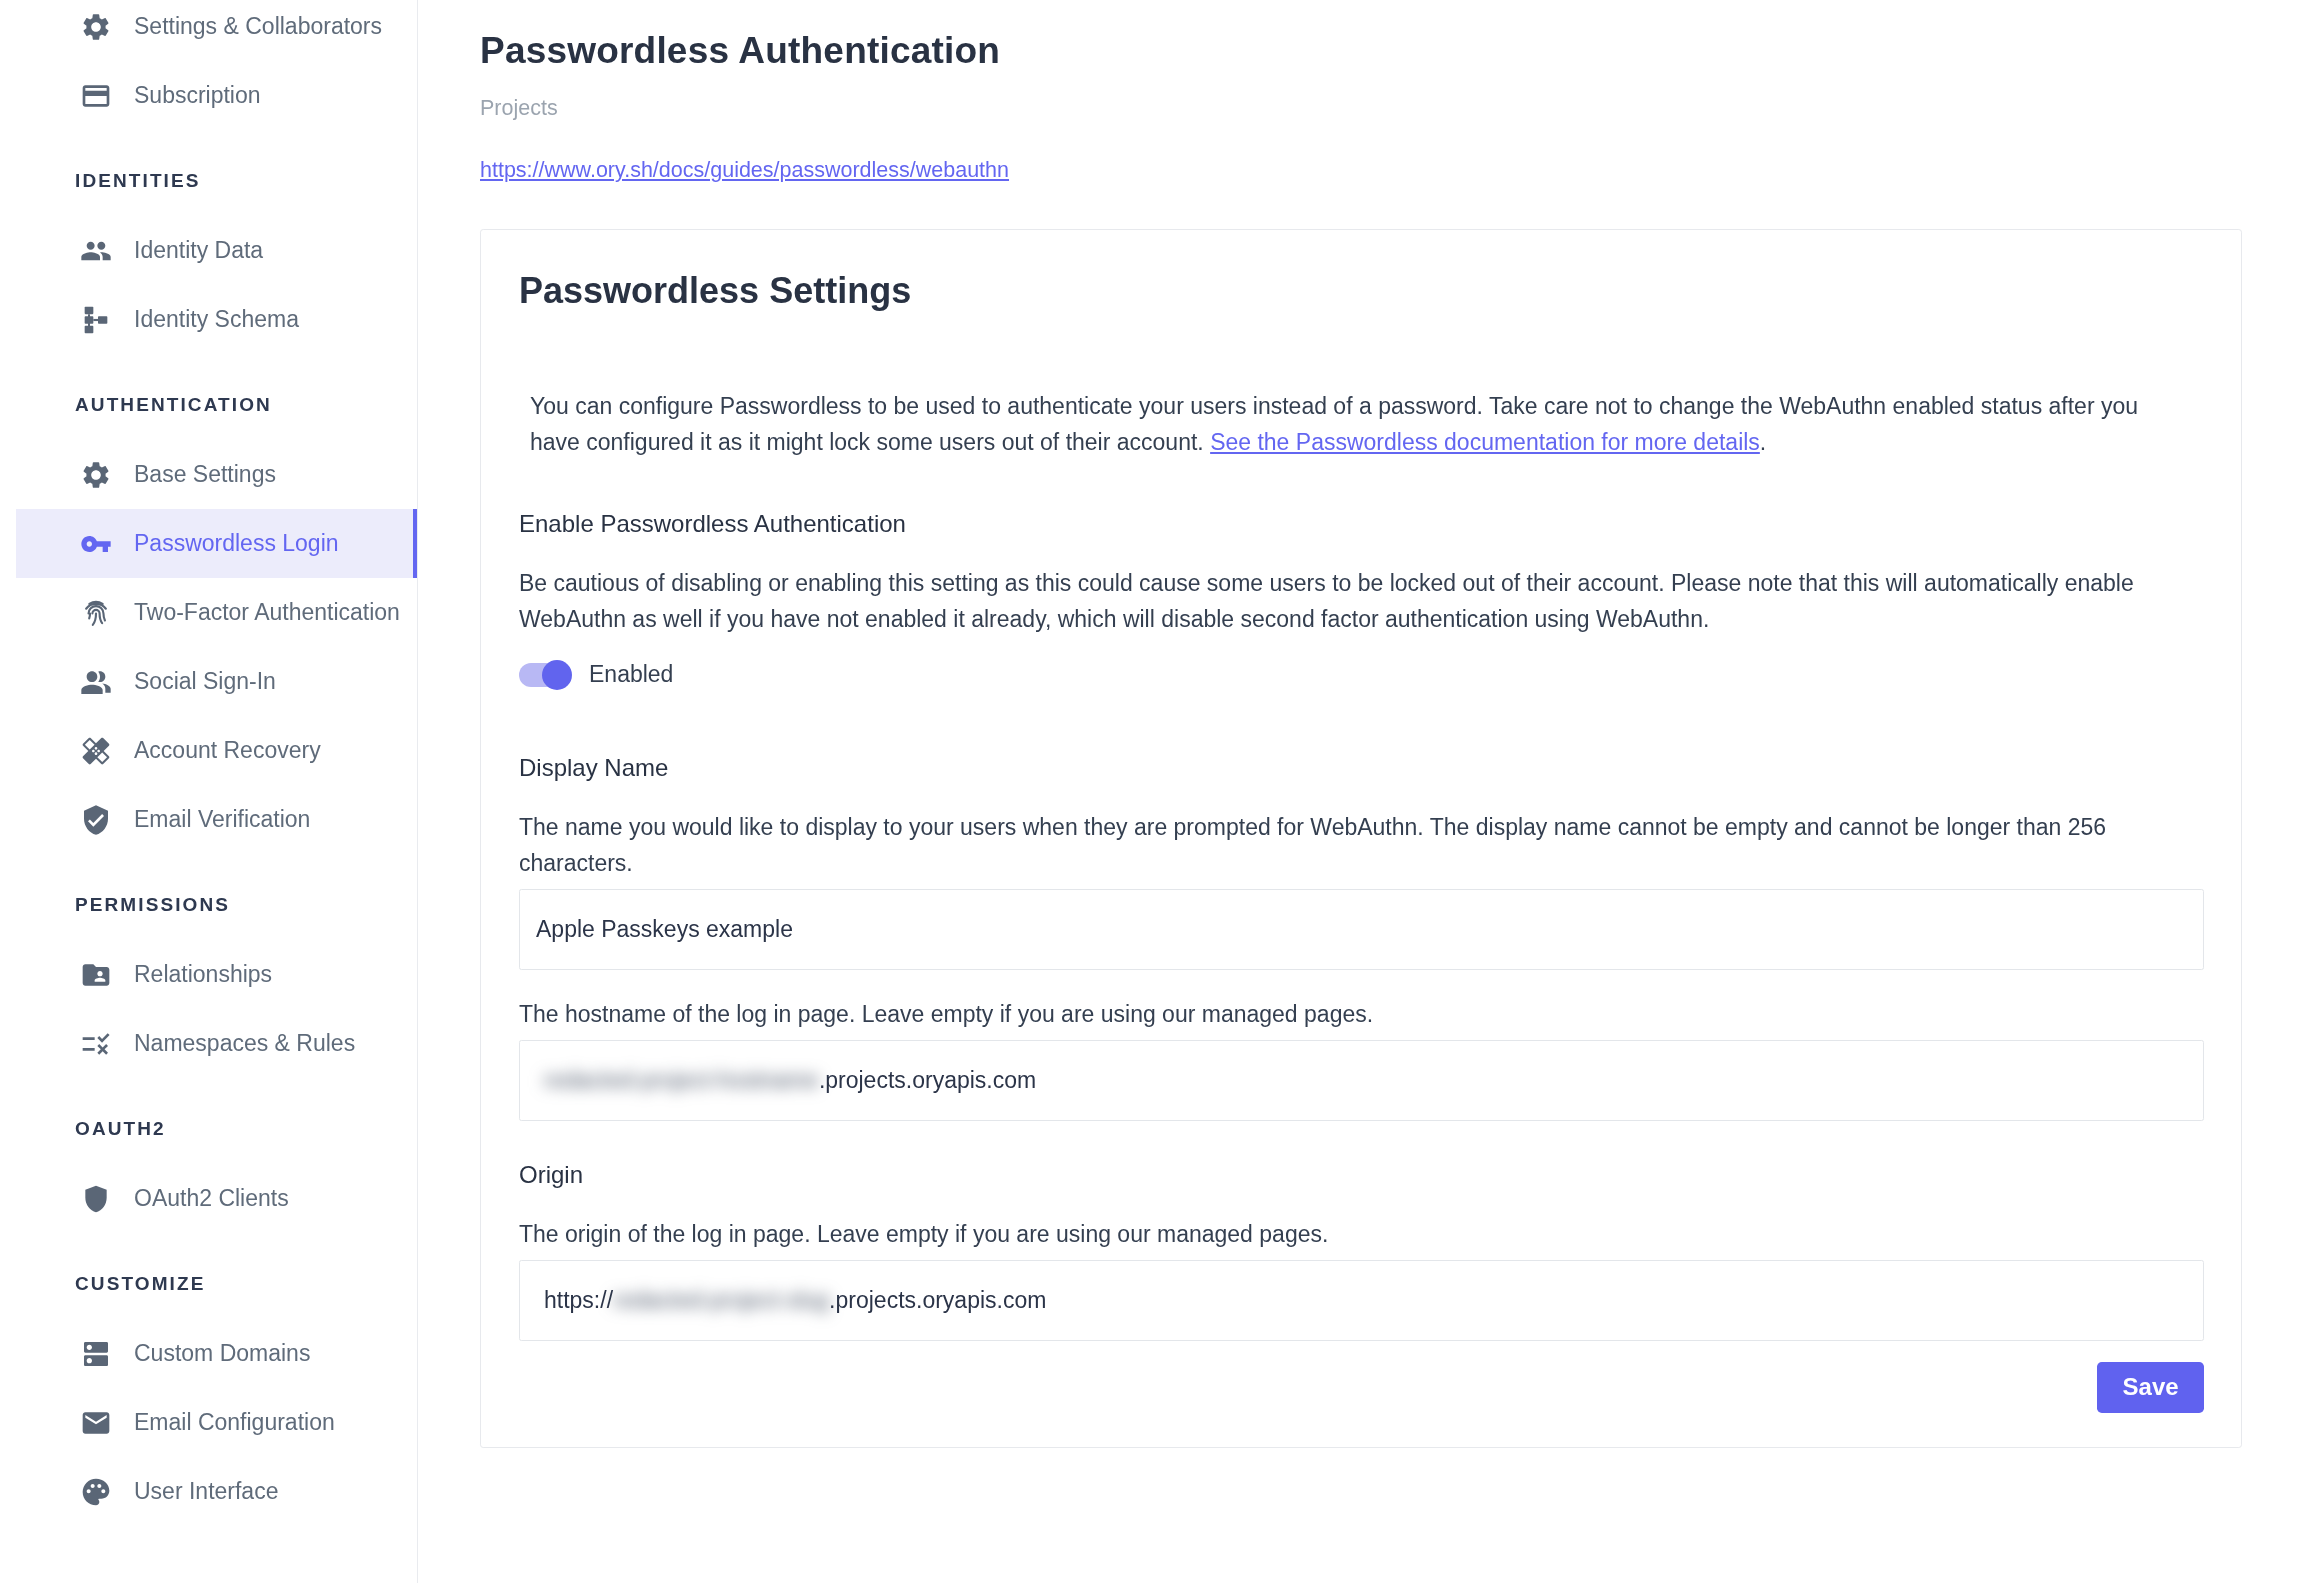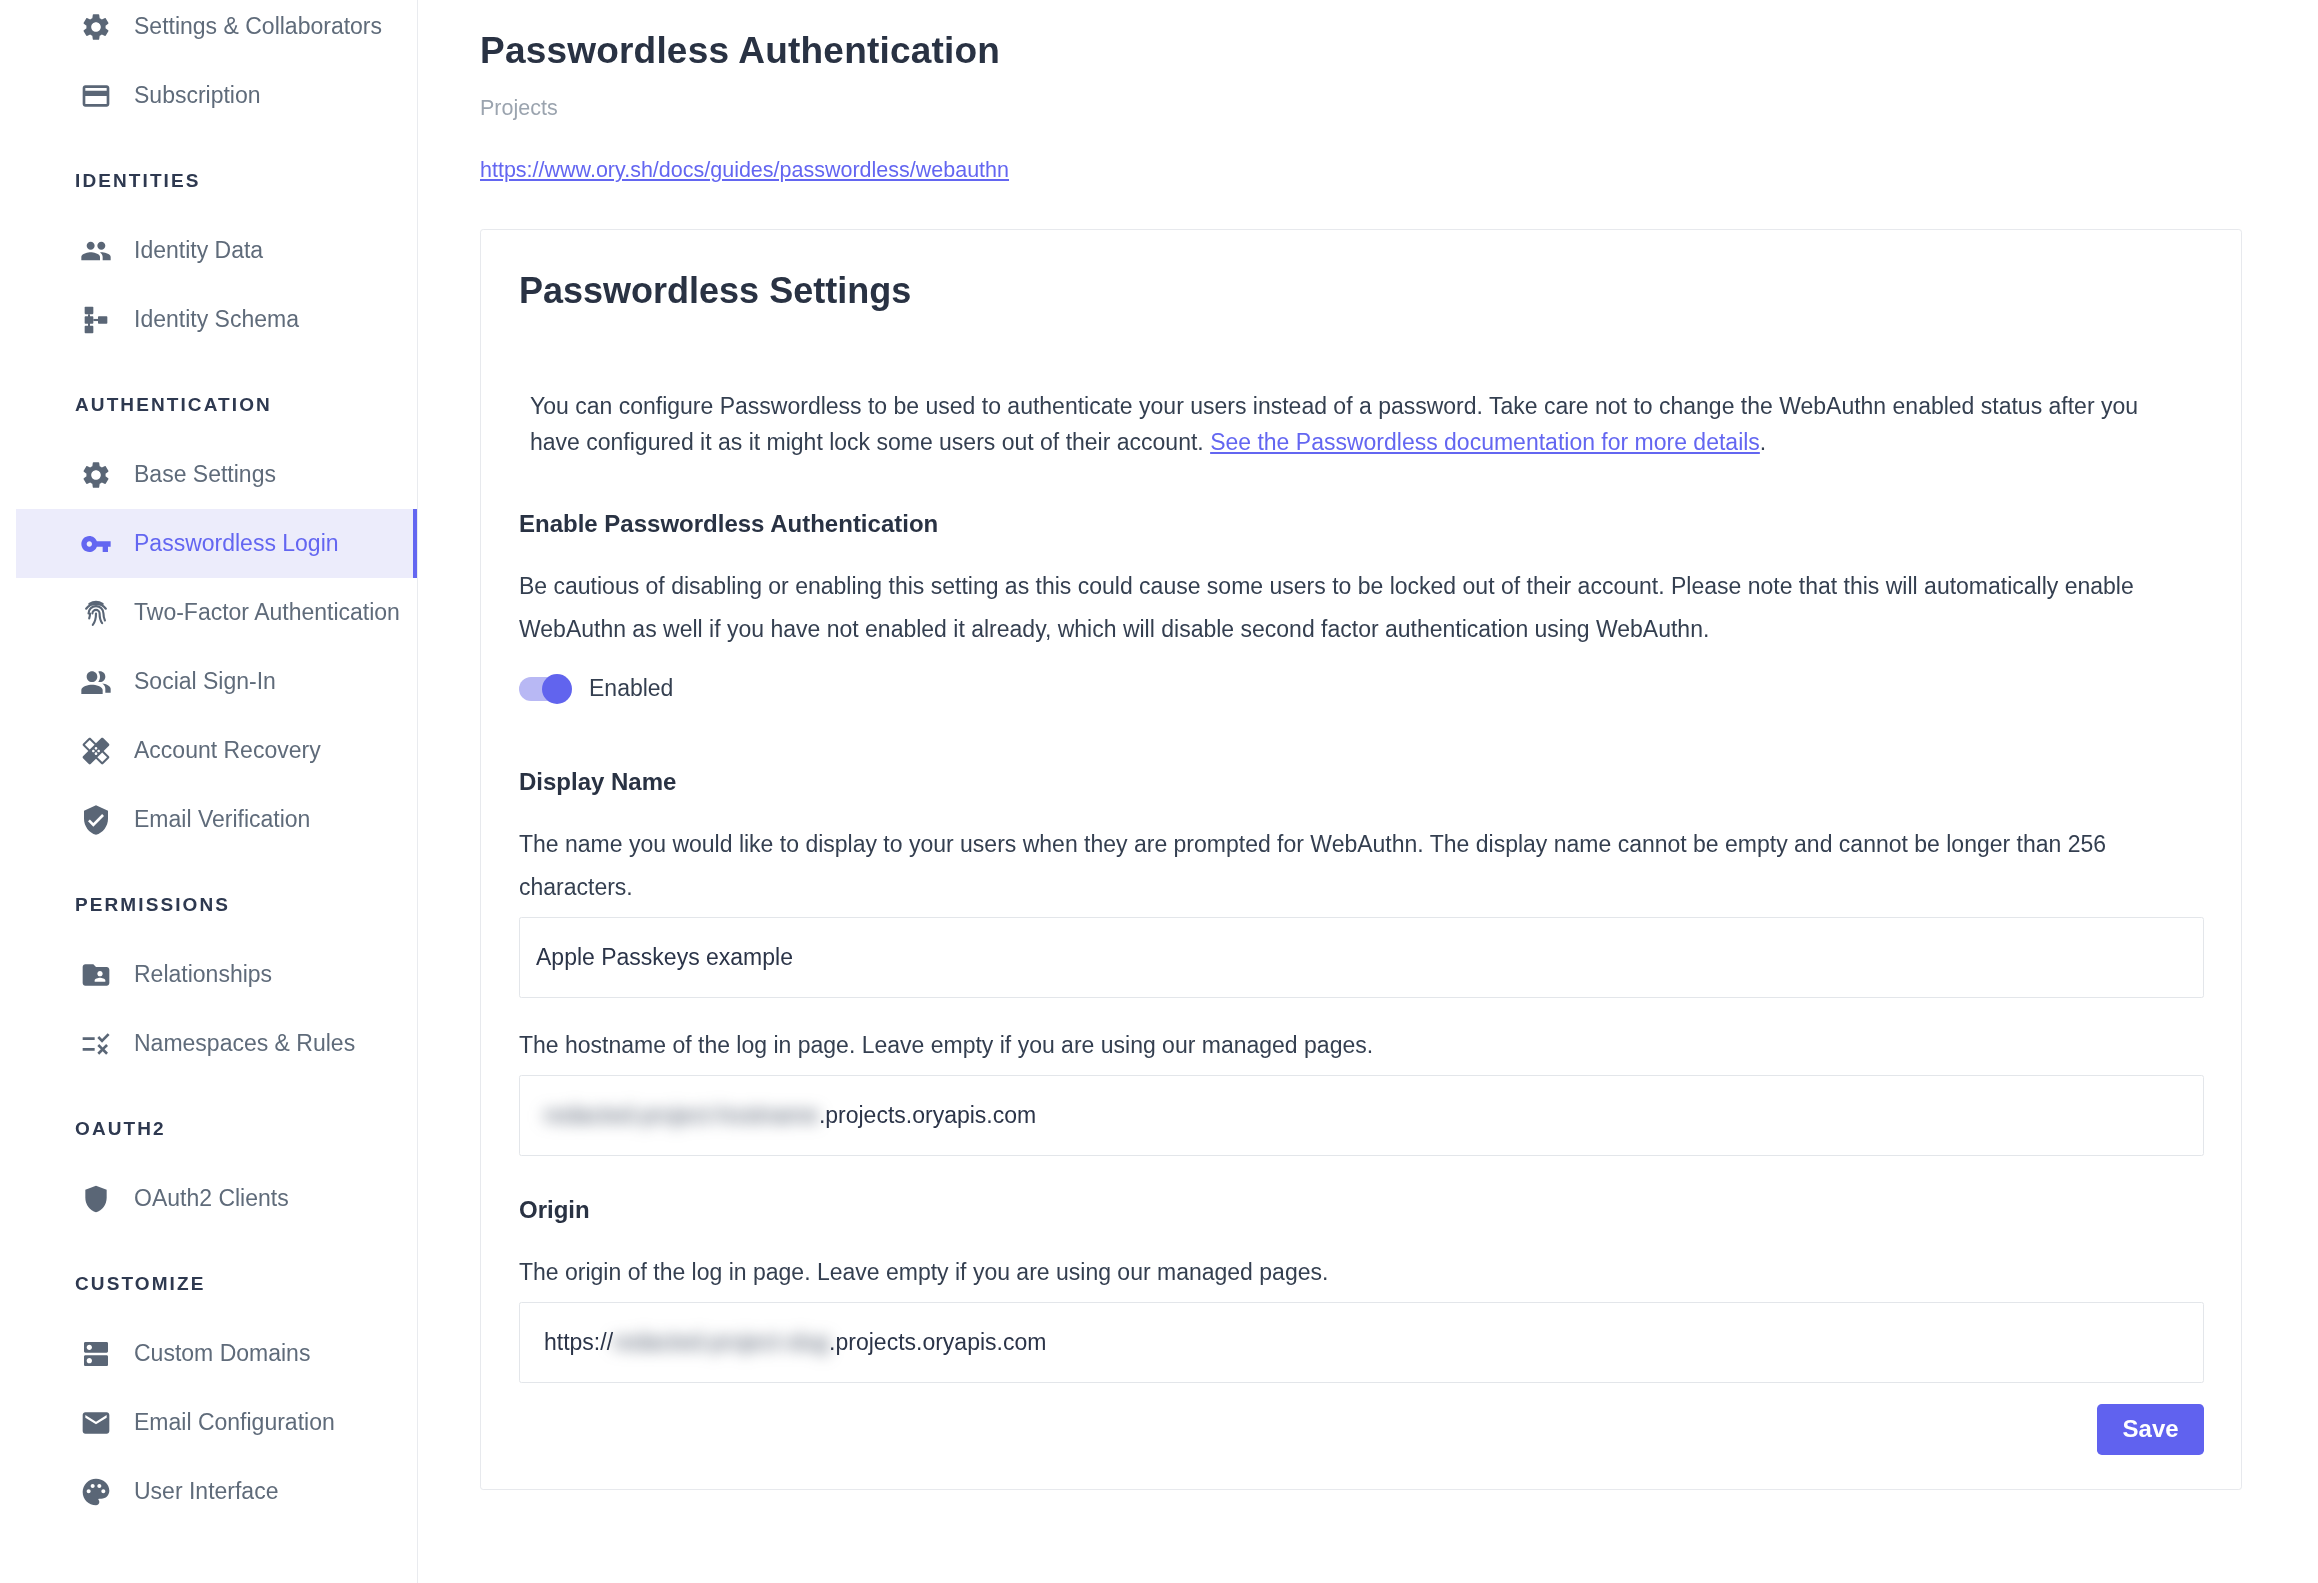--- a/index.html
+++ b/index.html
@@ -73,28 +73,28 @@
   }
   .card-title { font-size: 36px; font-weight: bold; color: #293243; }
   .intro {
     margin: 76px 0 0 11px;
     font-size: 23px; line-height: 36px;
     color: #343f50;
     max-width: 1662px;
   }
   .inline-link { color: #6366f1; text-decoration: underline; cursor: pointer; }
 
-  .field-heading { font-size: 24px; font-weight: bold; color: #293243; line-height: 32px; }
+  .field-heading { font-size: 24px; font-weight: normal; color: #293243; line-height: 32px; }
   .h-enable   { margin-top: 48px; }
   .h-display  { margin-top: 61px; }
   .h-hostname { margin-top: 44px; }
   .h-origin   { margin-top: 38px; }
   .desc {
     margin-top: 25.4px;
-    font-size: 23px; line-height: 43px;
+    font-size: 23px; line-height: 36px;
     color: #343f50;
     max-width: 1682px;
   }
 
   .toggle-row { margin-top: 21.5px; display: flex; align-items: center; height: 32px; }
   .toggle {
     position: relative;
     width: 51px; height: 24px;
     border-radius: 12px;
     background: #b8b8f4;

